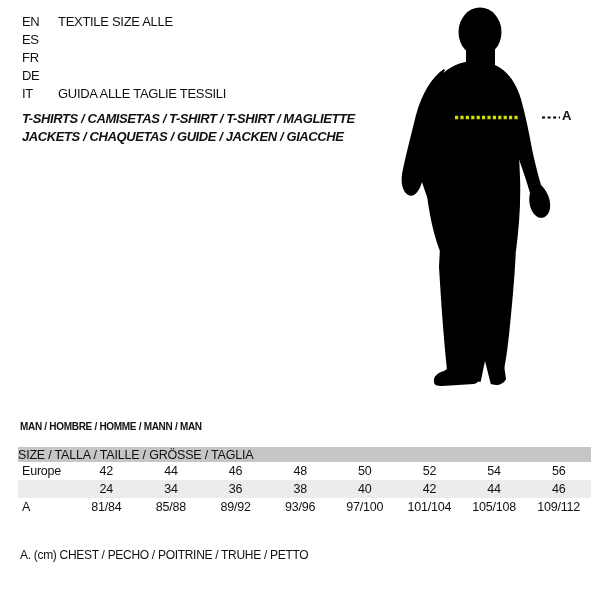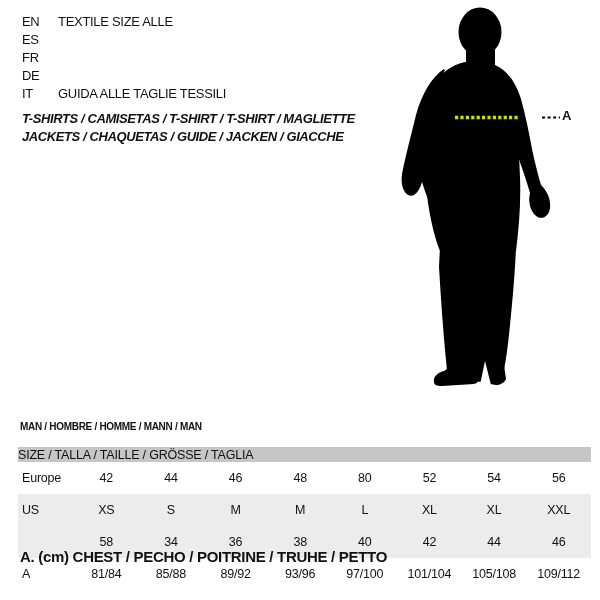--- a/index.html
+++ b/index.html
@@ -19,28 +19,28 @@
   .measure-label{
     position:absolute;left:562px;top:108px;font-size:13px;font-weight:700;letter-spacing:0;
   }
   
   .section-title{position:absolute;left:20px;top:421px;font-size:10px;font-weight:700;letter-spacing:-0.3px;}
   
   .size-table{
     position:absolute;left:18px;top:447px;width:573px;border-collapse:collapse;
     font-size:12.5px;font-weight:400;table-layout:fixed;letter-spacing:-0.2px;
   }
-  .size-table td{padding:0;height:32px;vertical-align:middle;text-align:center;overflow:hidden;white-space:nowrap;}
+  .size-table td{padding:0;height:18px;vertical-align:middle;text-align:center;overflow:hidden;white-space:nowrap;}
   .size-table td.lbl{text-align:left;padding-left:4px;width:56px;}
   .size-table tr.hdr td{
     background:#c6c6c6;text-align:left;height:15px;
   }
   .size-table tr.alt td{background:#ececec;}
   
-  .footnote{position:absolute;left:20px;top:548px;font-size:15px;font-weight:700;letter-spacing:-0.3px;}
+  .footnote{position:absolute;left:20px;top:548px;font-size:12px;font-weight:400;letter-spacing:-0.3px;}
 </style>
 </head>
 <body>
 
 <div class="page">
 
   <div class="lang-block">
     <div class="lang-row">
       <span class="lang-code">EN</span>
       <span class="lang-label">TEXTILE SIZE ALLE</span>
@@ -112,39 +112,28 @@
     <tbody>
         <tr class="hdr">
       <td colspan="9">SIZE / TALLA / TAILLE / GRÖSSE / TAGLIA</td>
     </tr>
     <tr>
       <td class="lbl">Europe</td>
       <td>42</td>
       <td>44</td>
       <td>46</td>
       <td>48</td>
-      <td>80</td>
+      <td>50</td>
       <td>52</td>
       <td>54</td>
       <td>56</td>
     </tr>
     <tr class="alt">
-      <td class="lbl">US</td>
-      <td>XS</td>
-      <td>S</td>
-      <td>M</td>
-      <td>M</td>
-      <td>L</td>
-      <td>XL</td>
-      <td>XL</td>
-      <td>XXL</td>
-    </tr>
-    <tr class="alt">
       <td class="lbl"></td>
-      <td>58</td>
+      <td>24</td>
       <td>34</td>
       <td>36</td>
       <td>38</td>
       <td>40</td>
       <td>42</td>
       <td>44</td>
       <td>46</td>
     </tr>
     <tr>
       <td class="lbl">A</td>

